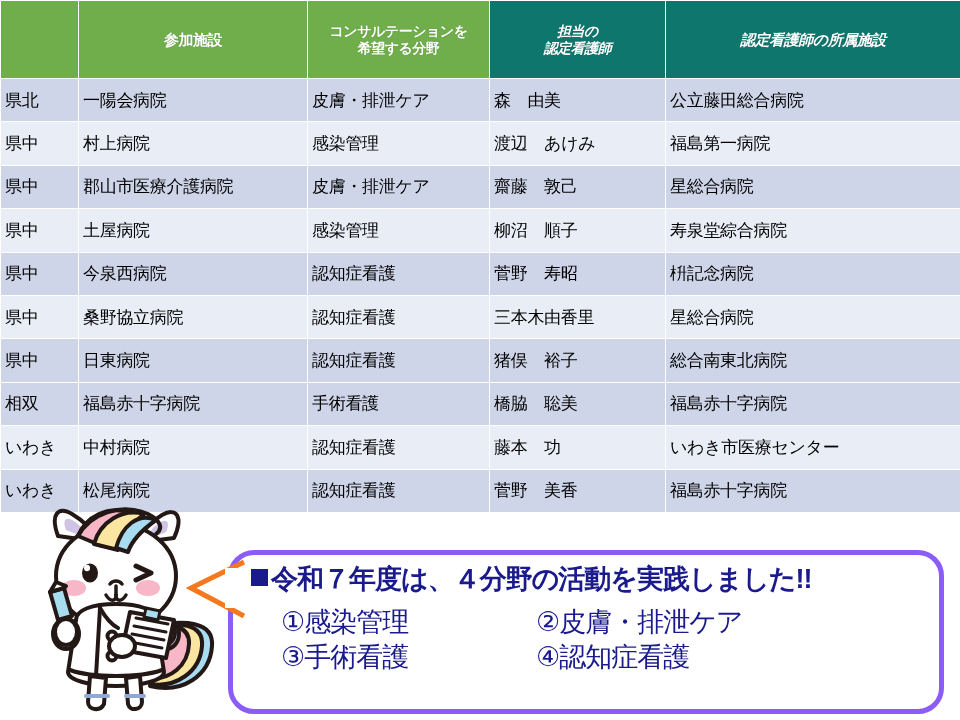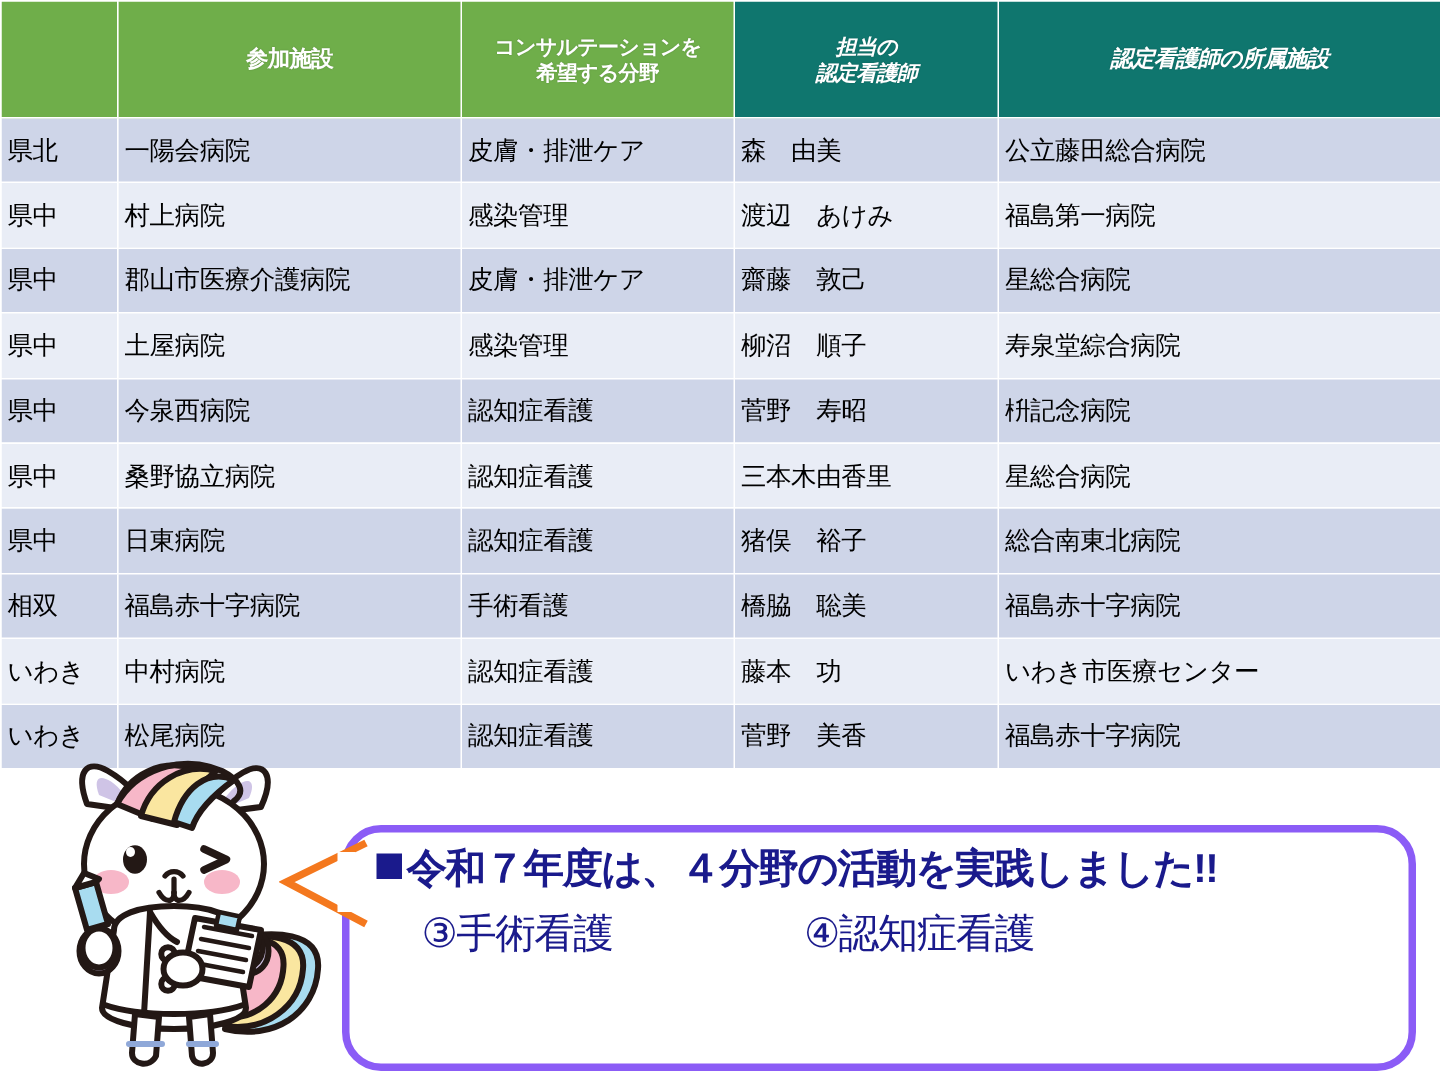--- a/index.html
+++ b/index.html
@@ -230,20 +230,24 @@
   </svg>
   <div class="tail-mask"></div>
 
   <div class="callout">
     <div class="callout-inner">
       <div class="callout-head">
         <span class="sq"></span><span>令和７年度は、４分野の活動を実践しました!!</span>
       </div>
       <div class="callout-list">
         <div class="row">
+          <span class="cell">①感染管理</span>
+          <span class="cell">②皮膚・排泄ケア</span>
+        </div>
+        <div class="row">
           <span class="cell">③手術看護</span>
           <span class="cell">④認知症看護</span>
         </div>
       </div>
     </div>
   </div>
 
   <svg class="mascot" viewBox="0 0 222 220" xmlns="http://www.w3.org/2000/svg">
     <g stroke="#231815" stroke-width="4" stroke-linejoin="round" stroke-linecap="round" fill="#ffffff">
 

